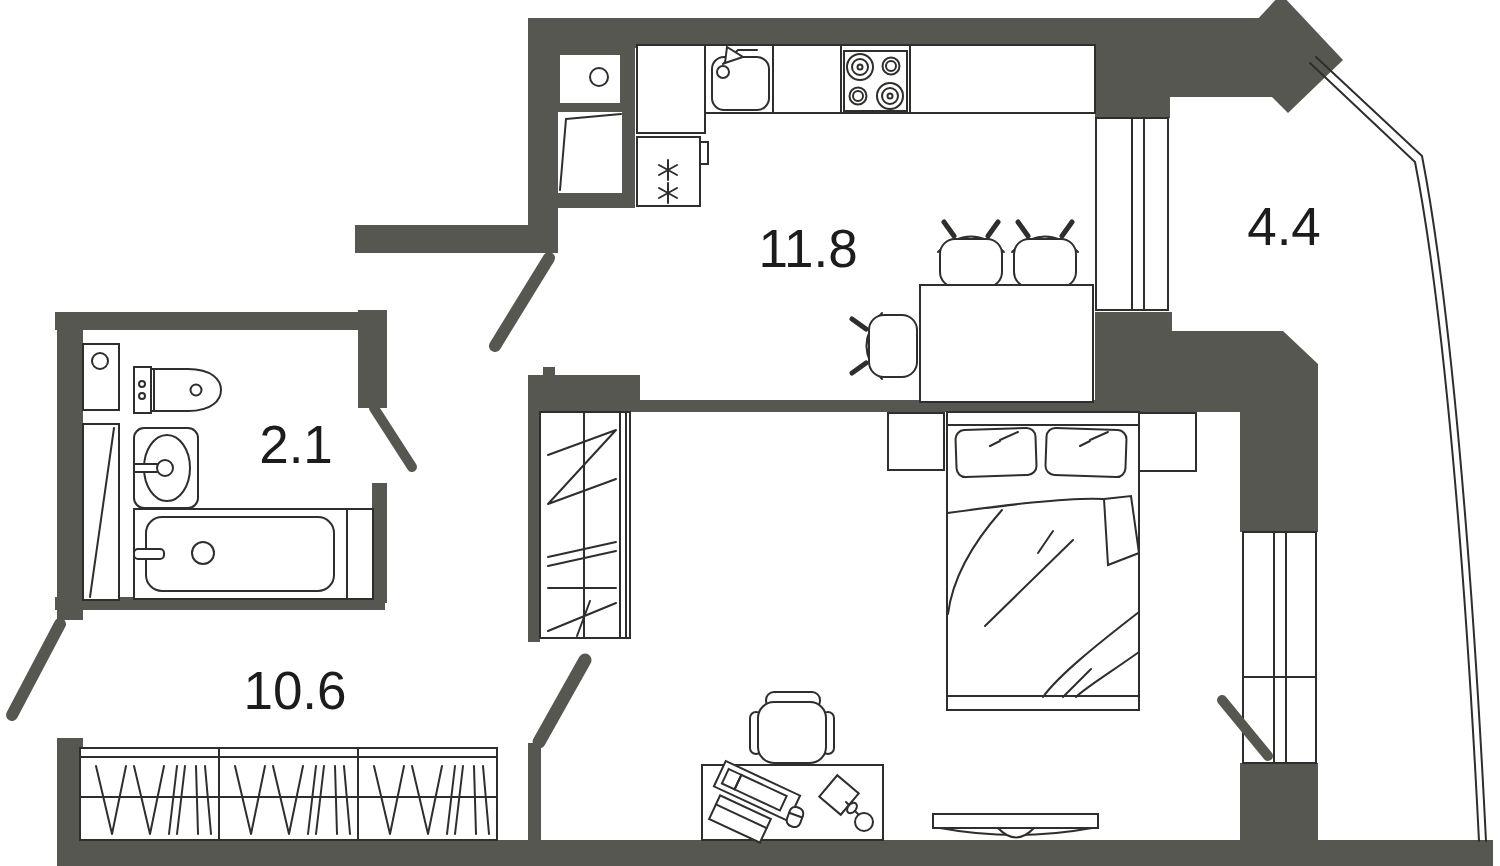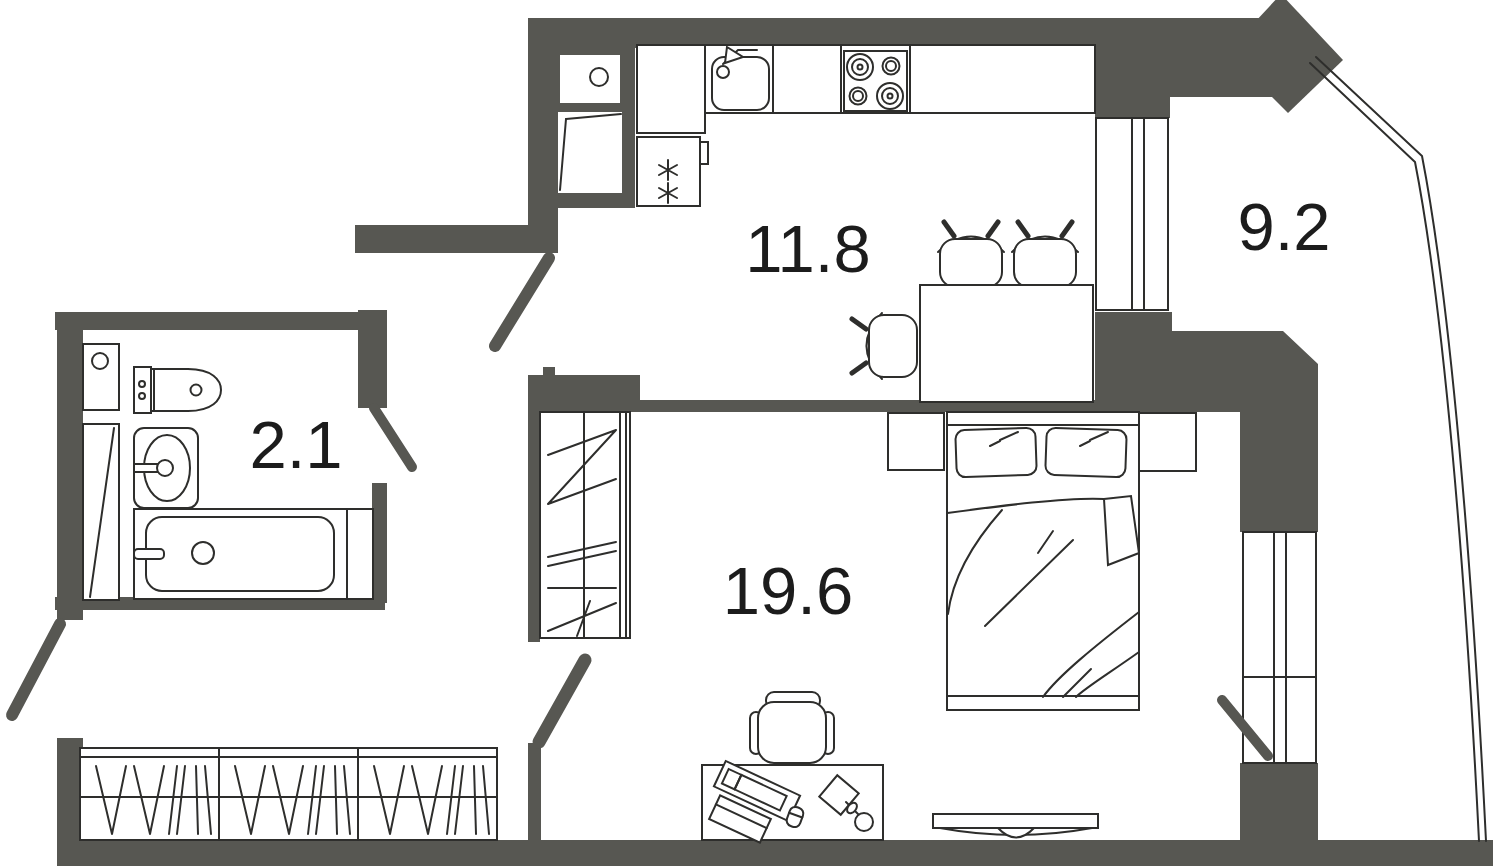--- a/index.html
+++ b/index.html
@@ -10,21 +10,21 @@
     position:relative;width:1500px;height:866px;background:var(--bg);
     font-family:"Liberation Sans", sans-serif;overflow:hidden;
   }
   .plan-svg{position:absolute;left:0;top:0;width:1500px;height:866px;}
   .wall{fill:var(--wall);stroke:none;}
   .swing{stroke:var(--wall);stroke-linecap:round;fill:none;}
   .ln{stroke:var(--line);stroke-width:2;fill:none;stroke-linecap:round;}
   .fw{stroke:var(--line);stroke-width:2;fill:#ffffff;}
   .room-label{
     position:absolute;transform:translate(-50%,-50%);
-    font-size:67px;color:var(--text);font-weight:400;letter-spacing:0px;white-space:nowrap;
+    font-size:53px;color:var(--text);font-weight:400;letter-spacing:0px;white-space:nowrap;
   }
   .label-kitchen{left:808px;top:248px;}
   .label-balcony{left:1284px;top:226px;}
   .label-bathroom{left:296px;top:444px;}
   .label-living{left:788px;top:590px;}
   .label-hallway{left:295px;top:690px;}
 </style>
 </head>
 <body>
 
@@ -251,17 +251,17 @@
   <g>
     <line x1="585" y1="660" x2="539" y2="742" class="swing" stroke-width="13"></line>
     <line x1="60" y1="624" x2="12" y2="715" class="swing" stroke-width="12"></line>
     <line x1="549" y1="258" x2="495" y2="346" class="swing" stroke-width="12"></line>
     <line x1="374" y1="408" x2="412" y2="467" class="swing" stroke-width="10"></line>
     <line x1="1222" y1="700" x2="1268" y2="756" class="swing" stroke-width="10"></line>
   </g>
 </svg>
 
 <div class="room-label label-kitchen">11.8</div>
-<div class="room-label label-balcony">9.2</div>
+<div class="room-label label-balcony">4.4</div>
 <div class="room-label label-bathroom">2.1</div>
-<div class="room-label label-living">19.6</div>
+<div class="room-label label-hallway">10.6</div>
 
 </div>
 
 </body></html>

